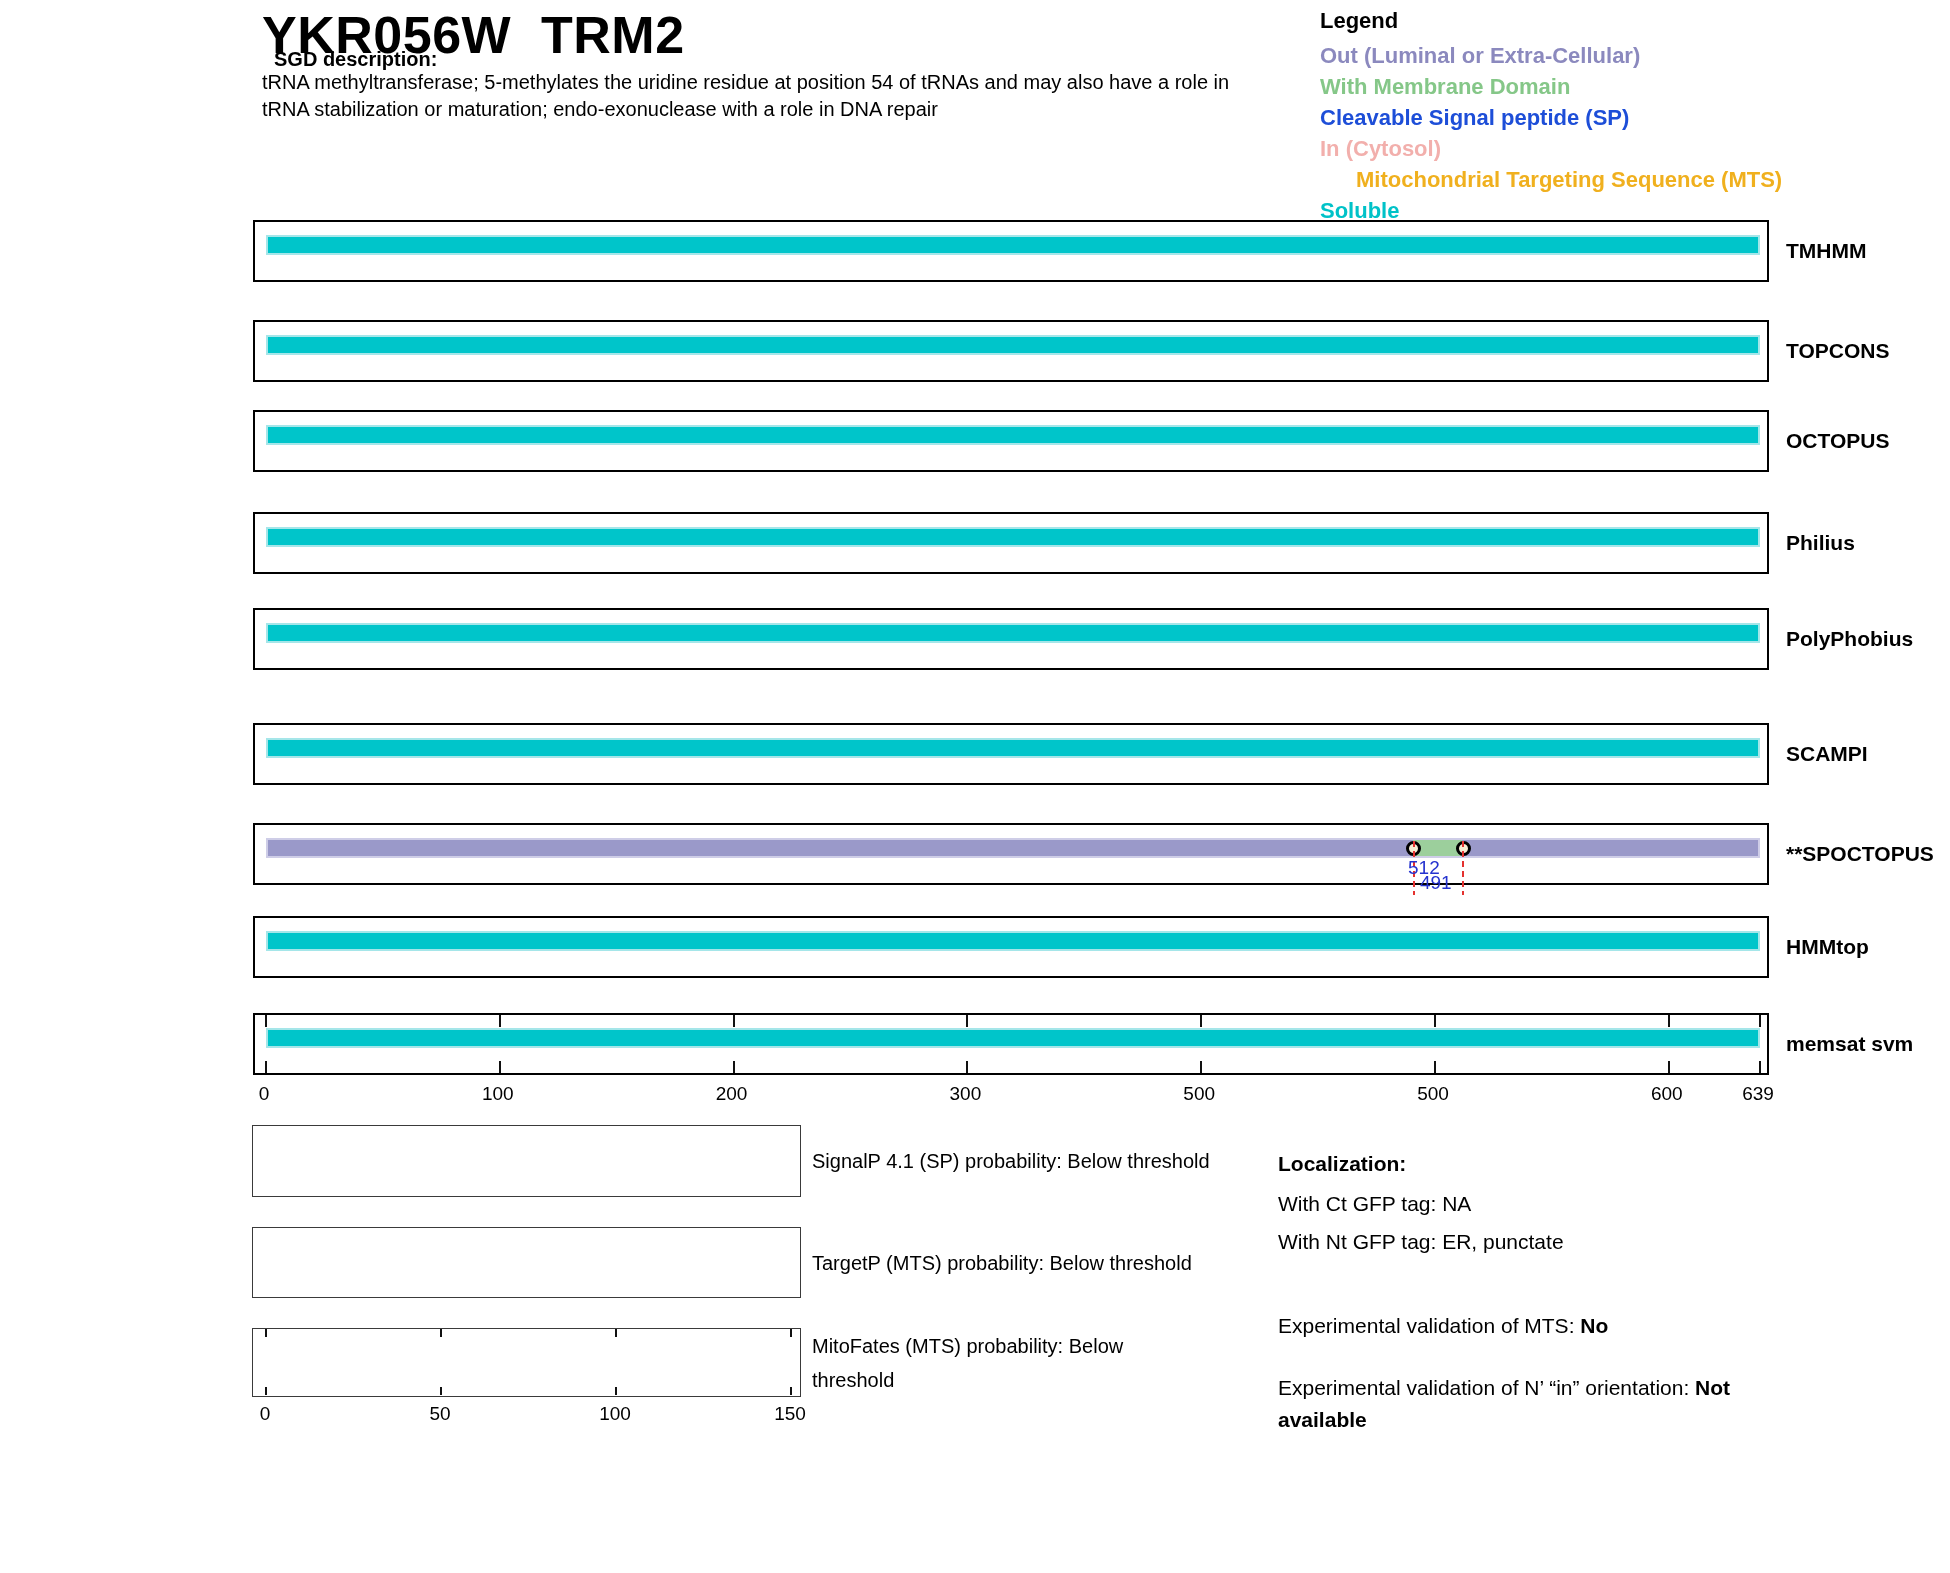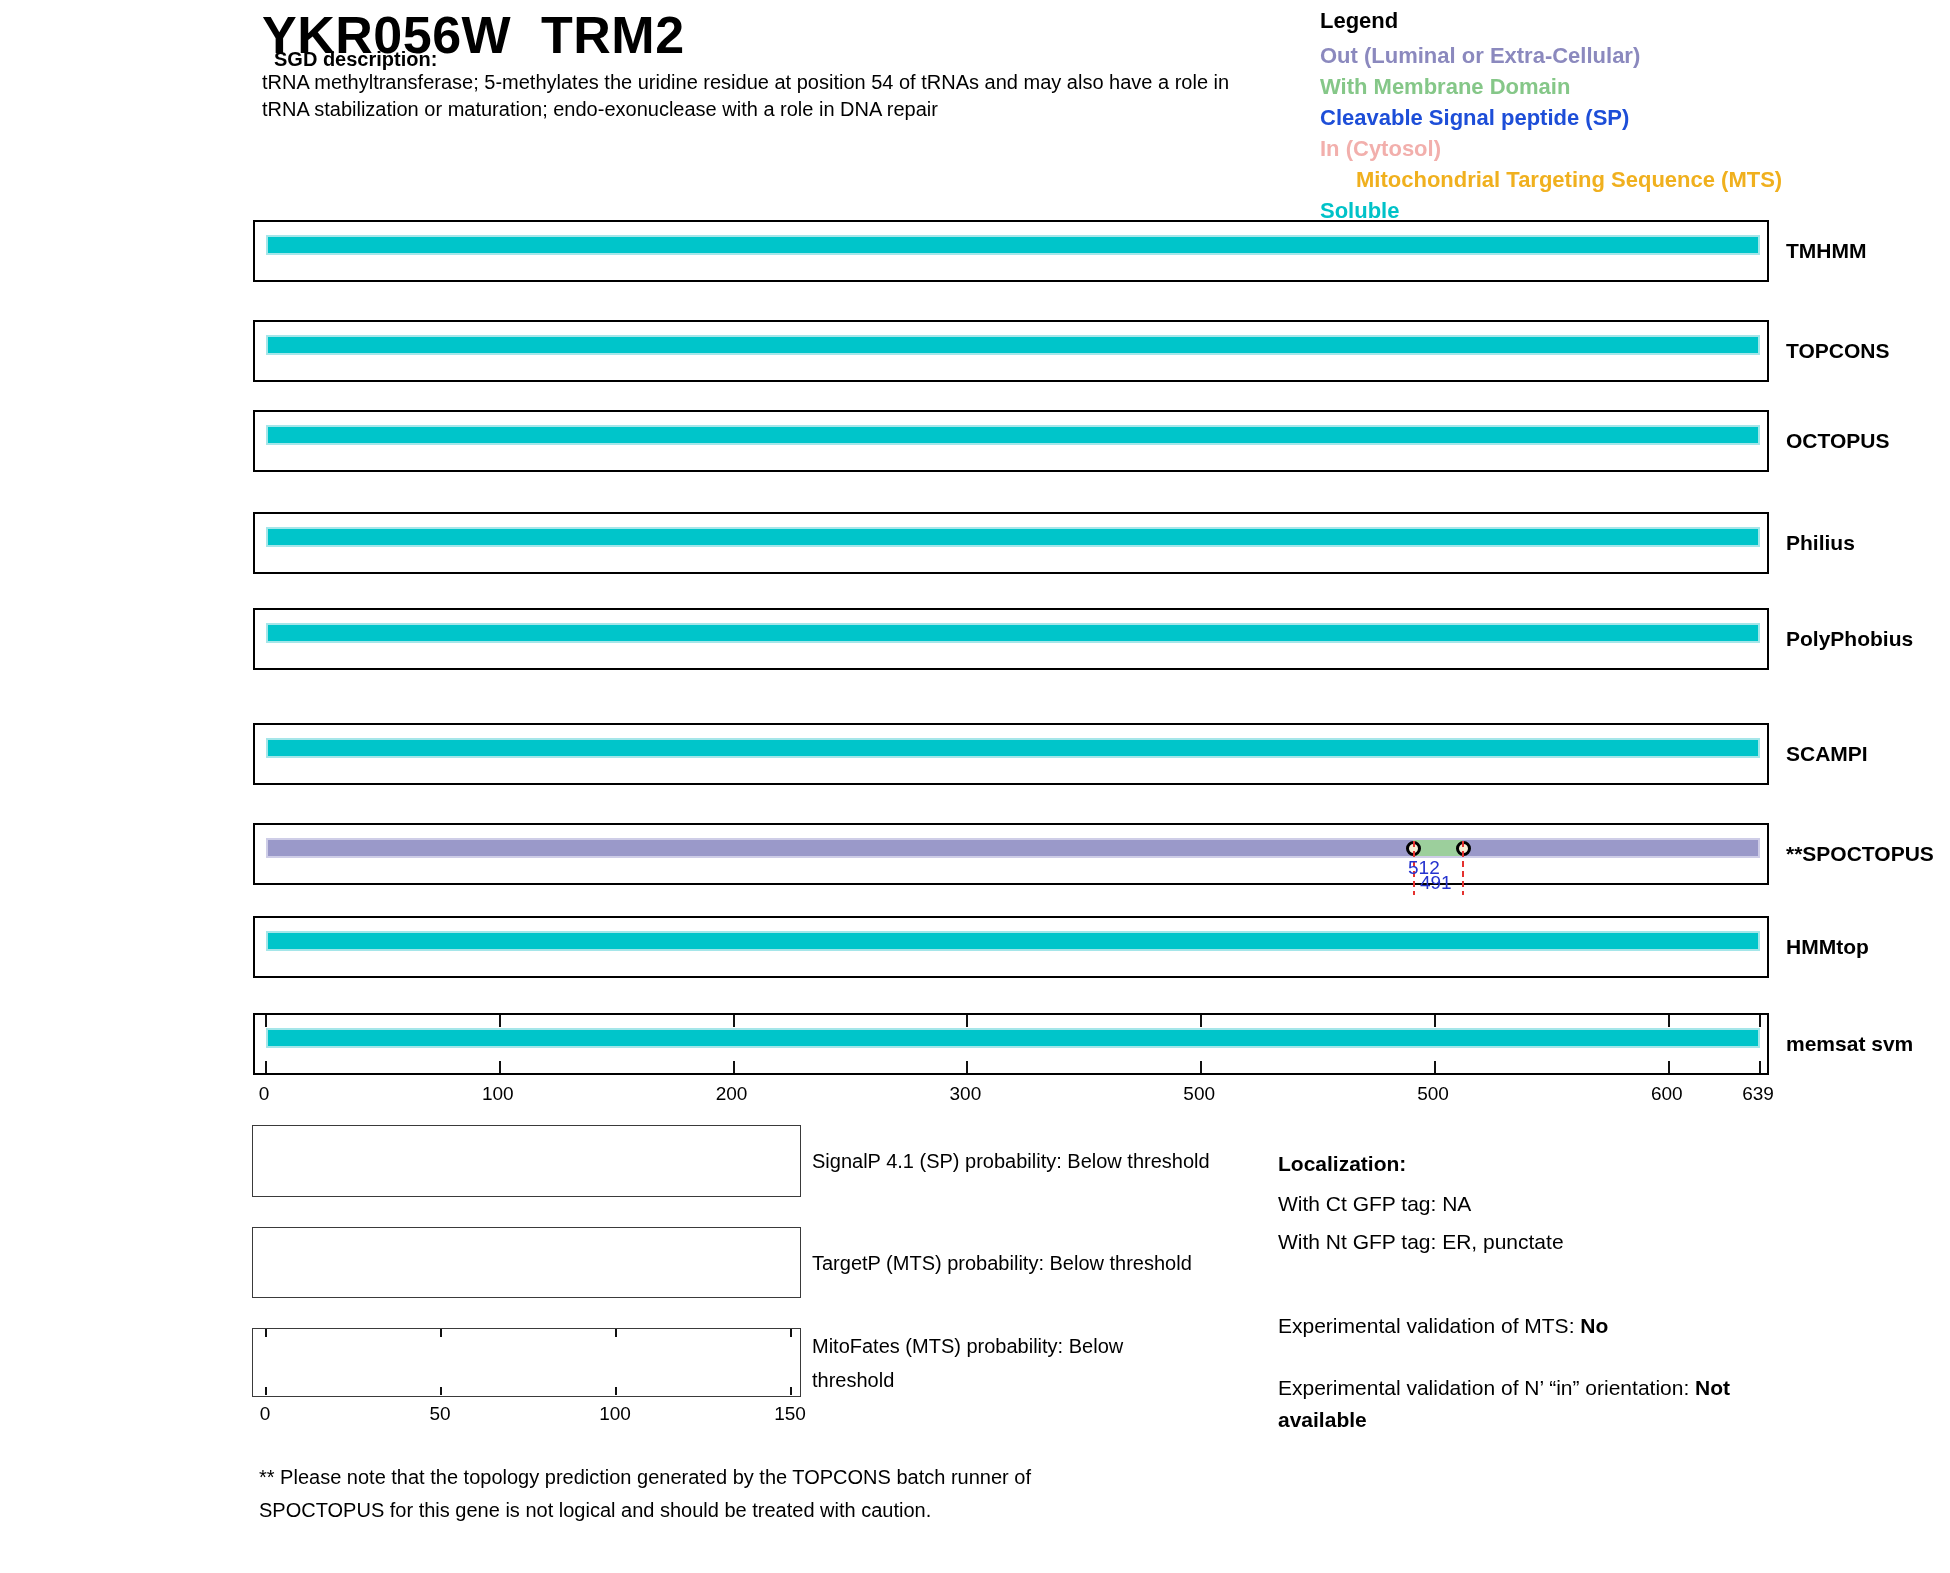--- a/index.html
+++ b/index.html
@@ -143,24 +143,20 @@
   <div class="abs loc-line" style="left:1278px;top:1192px;text-align:center;">With Ct GFP tag: NA</div>
   <div class="abs loc-line" style="left:1278px;top:1230px;">With Nt GFP tag: ER, punctate</div>
   <div class="abs loc-line" style="left:1278px;top:1314px;">
     <span>Experimental validation of MTS: </span><span class="bold">No</span>
   </div>
   <div class="abs loc-line" style="left:1278px;top:1372px;line-height:32px;">
     <span>Experimental validation of N’ “in” orientation: </span><span class="bold">Not</span><br>
     <span class="bold">available</span>
   </div>
 
-  <div class="abs footnote" style="left:259px;top:1461px;">
-    <span>** Please note that the topology prediction generated by the TOPCONS batch runner of</span><br>
-    <span>SPOCTOPUS for this gene is not logical and should be treated with caution.</span>
-  </div>
 <div class="track-label" style="left: 1786px; top: 220px; height: 62px;">TMHMM</div>
     <div class="track-label" style="left: 1786px; top: 320px; height: 62px;">TOPCONS</div>
     <div class="track-label" style="left: 1786px; top: 410px; height: 62px;">OCTOPUS</div>
     <div class="track-label" style="left: 1786px; top: 512px; height: 62px;">Philius</div>
     <div class="track-label" style="left: 1786px; top: 608px; height: 62px;">PolyPhobius</div>
     <div class="track-label" style="left: 1786px; top: 723px; height: 62px;">SCAMPI</div>
     <div class="track-label" style="left: 1786px; top: 823px; height: 62px;">**SPOCTOPUS</div>
     <div class="track-label" style="left: 1786px; top: 916px; height: 62px;">HMMtop</div>
     <div class="axis-num" style="left: 234px; top: 1083px; width: 60px;">0</div>
     <div class="axis-num" style="left: 467.803px; top: 1083px; width: 60px;">100</div>

